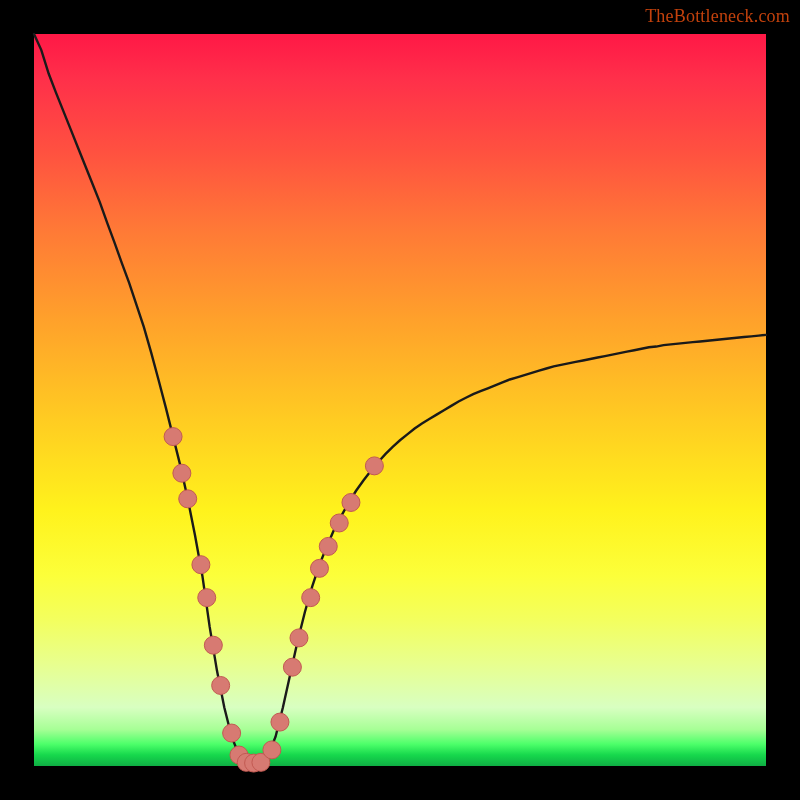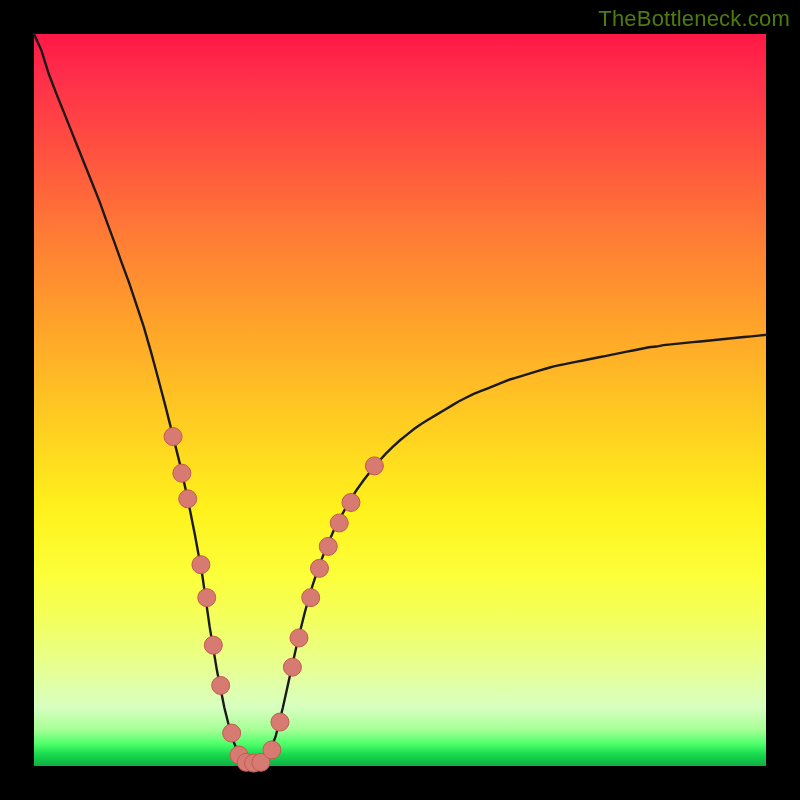--- a/index.html
+++ b/index.html
@@ -42,25 +42,26 @@
       #a7ff96 95%,
       #4dff6a 97%,
       #16d84c 98.5%,
       #0fae44 100%
     );
   }
   .watermark {
     position: absolute;
     top: 6px;
     right: 10px;
-    color: #4d7c0f;
-    font-size: 22px;
+    color: #c2410c;
+    font-size: 18px;
     font-weight: 500;
     letter-spacing: 0.2px;
     user-select: none;
+    font-family: Liberation Serif, serif;
   }
   svg.curve {
     position: absolute;
     left: 0;
     top: 0;
     width: 732px;
     height: 732px;
     overflow: visible;
   }
 </style>

